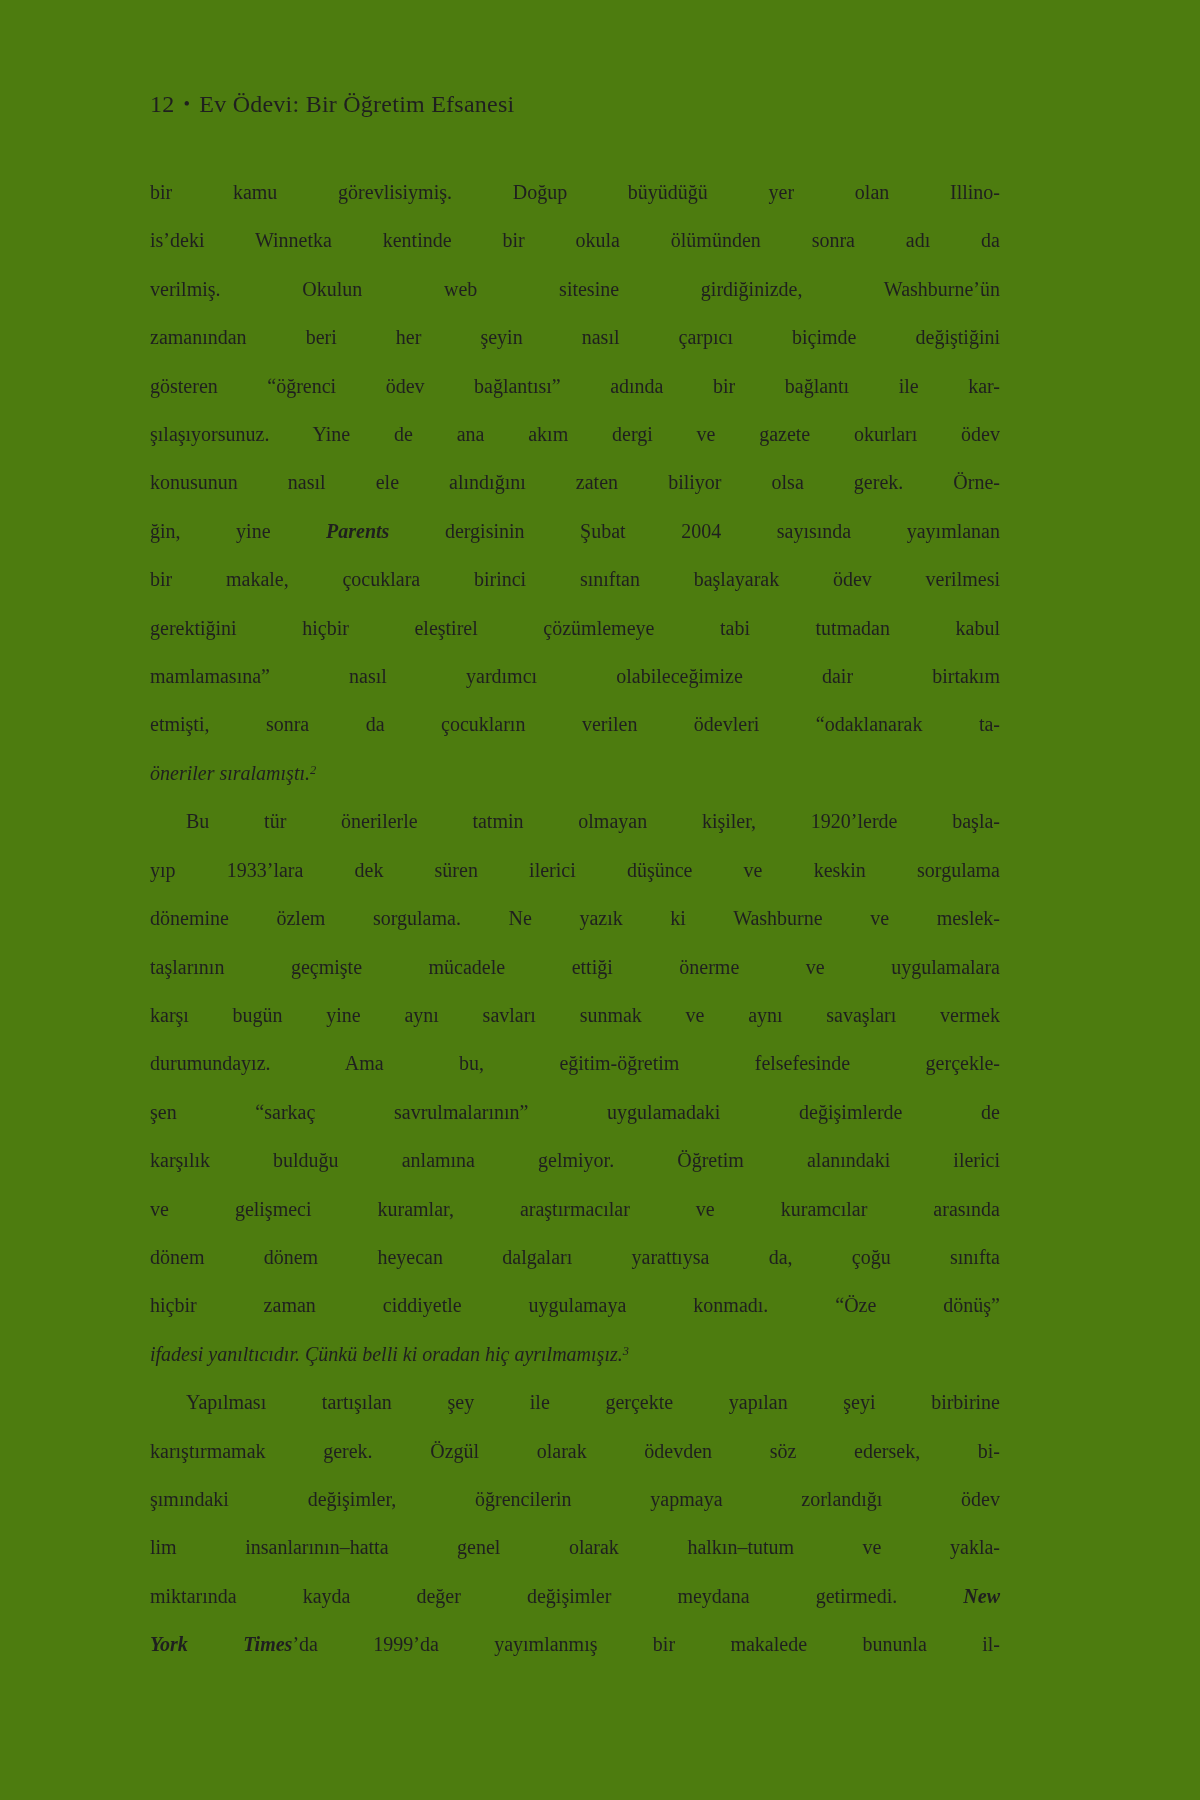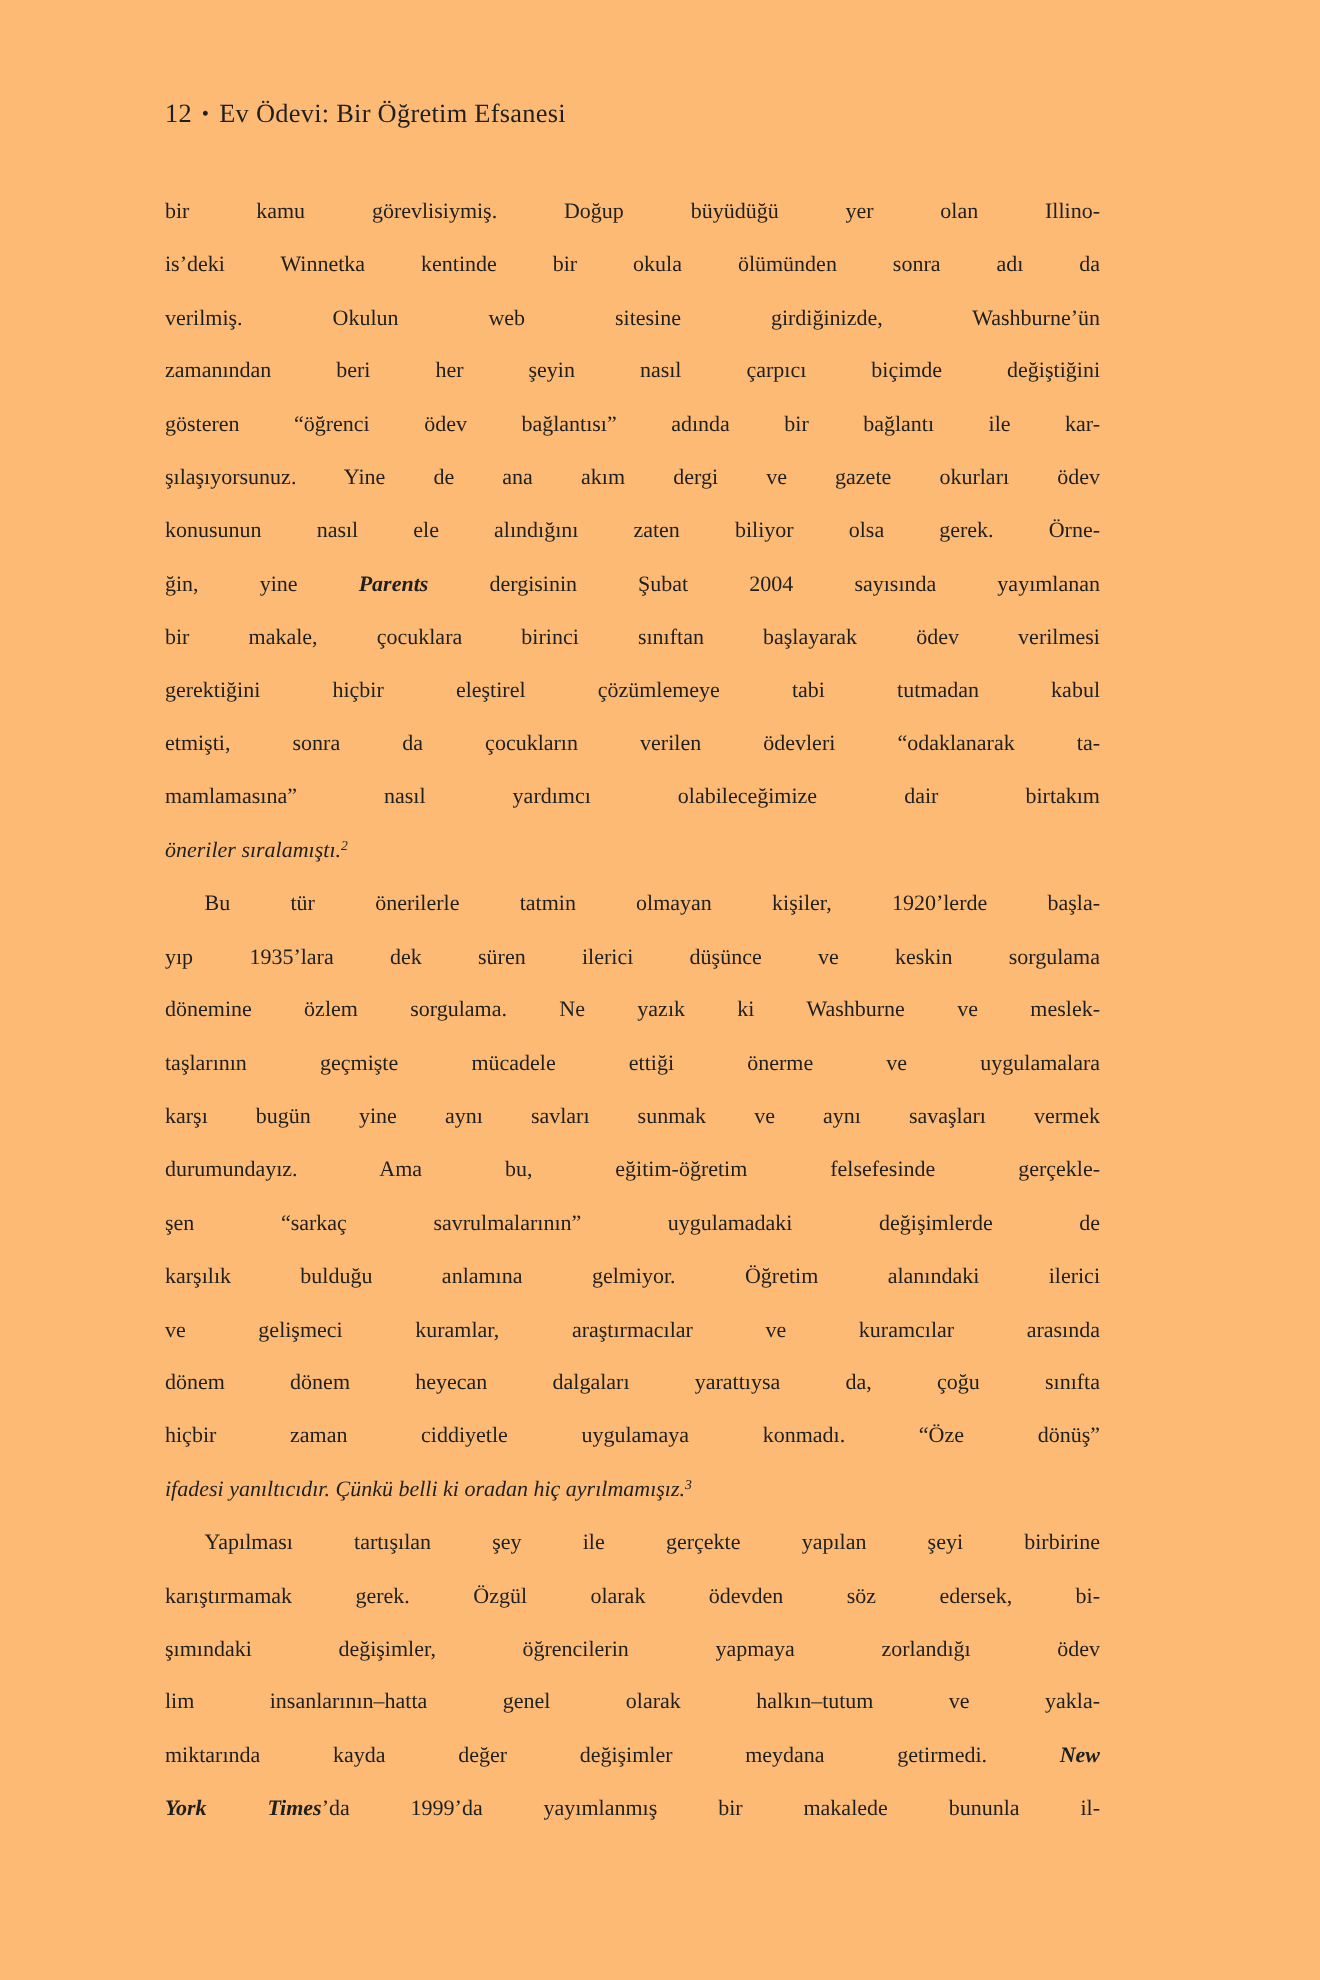--- a/index.html
+++ b/index.html
@@ -4,21 +4,21 @@
 <style>
   html, body {
     margin: 0;
     padding: 0;
     background: #ffffff;
   }
   .page {
     position: relative;
     width: 1200px;
     height: 1800px;
-    background: #fdba74;
+    background: #4d7c0f;
     overflow: hidden;
     font-family: "Liberation Serif", "DejaVu Serif", serif;
     color: #1f1f1f;
   }
   .running-header {
     position: absolute;
     left: 150px;
     top: 90px;
     font-size: 24px;
     line-height: 28px;
@@ -80,27 +80,27 @@
         <div class="line"><span>bir kamu görevlisiymiş. Doğup büyüdüğü yer olan Illino-</span></div>
         <div class="line"><span>is’deki Winnetka kentinde bir okula ölümünden sonra adı da</span></div>
         <div class="line"><span>verilmiş. Okulun web sitesine girdiğinizde, Washburne’ün</span></div>
         <div class="line"><span>zamanından beri her şeyin nasıl çarpıcı biçimde değiştiğini</span></div>
         <div class="line"><span>gösteren “öğrenci ödev bağlantısı” adında bir bağlantı ile kar-</span></div>
         <div class="line"><span>şılaşıyorsunuz. Yine de ana akım dergi ve gazete okurları ödev</span></div>
         <div class="line"><span>konusunun nasıl ele alındığını zaten biliyor olsa gerek. Örne-</span></div>
         <div class="line"><span>ğin, yine </span><span class="italic">Parents</span><span> dergisinin Şubat 2004 sayısında yayımlanan</span></div>
         <div class="line"><span>bir makale, çocuklara birinci sınıftan başlayarak ödev verilmesi</span></div>
         <div class="line"><span>gerektiğini hiçbir eleştirel çözümlemeye tabi tutmadan kabul</span></div>
+        <div class="line"><span>mamlamasına” nasıl yardımcı olabileceğimize dair birtakım</span></div>
         <div class="line"><span>etmişti, sonra da çocukların verilen ödevleri “odaklanarak ta-</span></div>
-        <div class="line"><span>mamlamasına” nasıl yardımcı olabileceğimize dair birtakım</span></div>
         <div class="line last"><span>öneriler sıralamıştı.</span><sup>2</sup></div>
       </div>
       <div class="paragraph">
         <div class="line indent"><span>Bu tür önerilerle tatmin olmayan kişiler, 1920’lerde başla-</span></div>
-        <div class="line"><span>yıp 1935’lara dek süren ilerici düşünce ve keskin sorgulama</span></div>
+        <div class="line"><span>yıp 1933’lara dek süren ilerici düşünce ve keskin sorgulama</span></div>
         <div class="line"><span>dönemine özlem sorgulama. Ne yazık ki Washburne ve meslek-</span></div>
         <div class="line"><span>taşlarının geçmişte mücadele ettiği önerme ve uygulamalara</span></div>
         <div class="line"><span>karşı bugün yine aynı savları sunmak ve aynı savaşları vermek</span></div>
         <div class="line"><span>durumundayız. Ama bu, eğitim-öğretim felsefesinde gerçekle-</span></div>
         <div class="line"><span>şen “sarkaç savrulmalarının” uygulamadaki değişimlerde de</span></div>
         <div class="line"><span>karşılık bulduğu anlamına gelmiyor. Öğretim alanındaki ilerici</span></div>
         <div class="line"><span>ve gelişmeci kuramlar, araştırmacılar ve kuramcılar arasında</span></div>
         <div class="line"><span>dönem dönem heyecan dalgaları yarattıysa da, çoğu sınıfta</span></div>
         <div class="line"><span>hiçbir zaman ciddiyetle uygulamaya konmadı. “Öze dönüş”</span></div>
         <div class="line last"><span>ifadesi yanıltıcıdır. Çünkü belli ki oradan hiç ayrılmamışız.</span><sup>3</sup></div>

